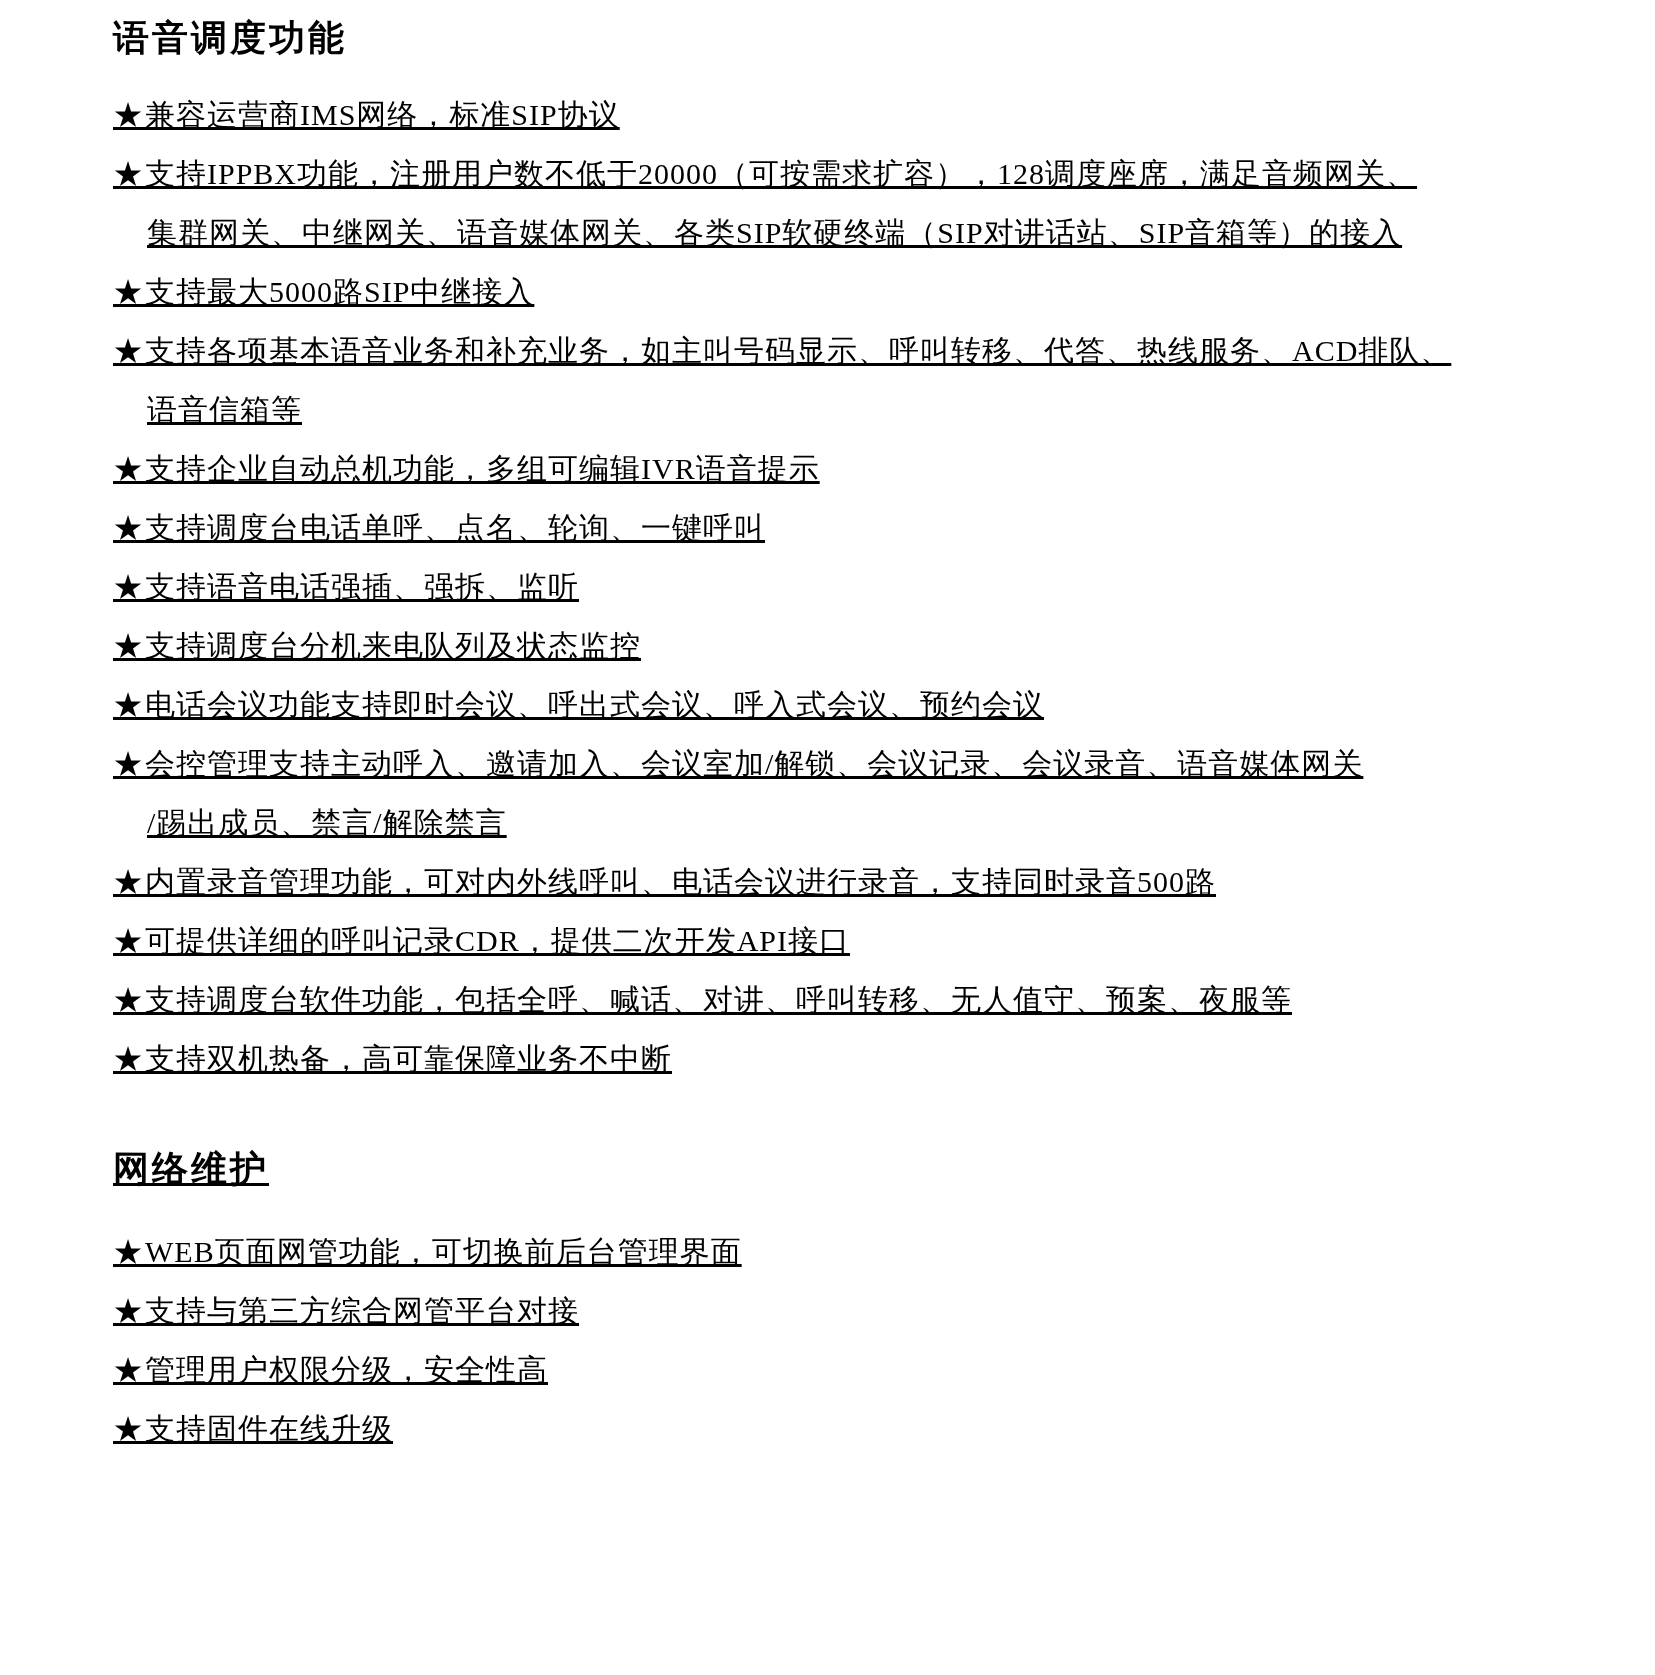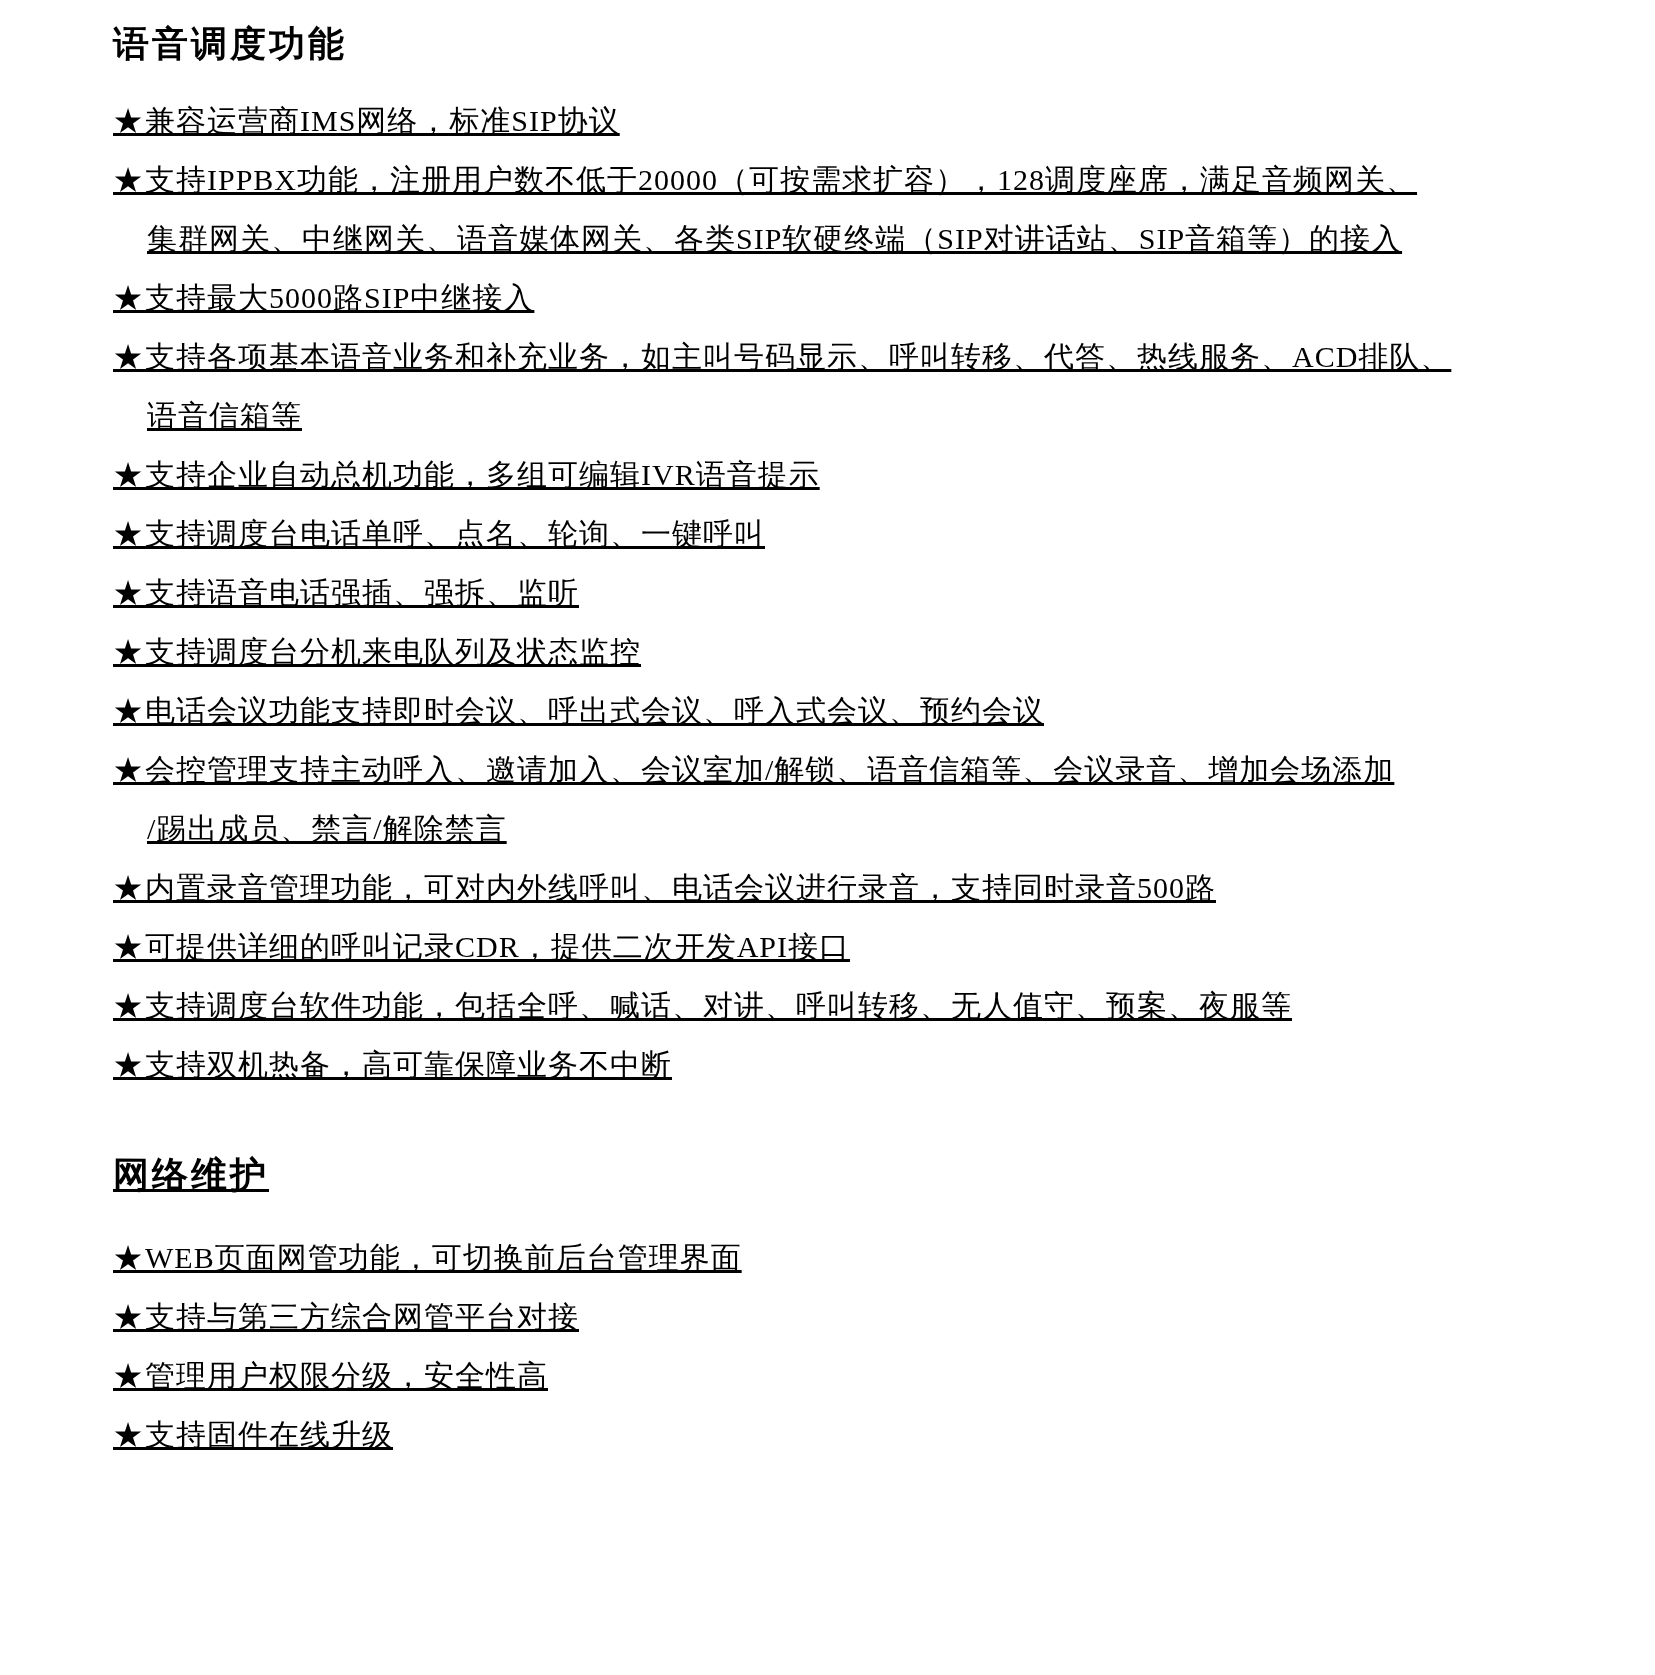--- a/index.html
+++ b/index.html
@@ -11,21 +11,21 @@
     width: 1655px;
     height: 1675px;
     overflow: hidden;
     color: #000000;
     font-family: "Liberation Serif", "DejaVu Serif", serif;
   }
   .page {
     box-sizing: border-box;
     width: 1406px;
     height: 1675px;
-    padding: 22px 20px 0 113px;
+    padding: 16px 20px 0 113px;
     background: #ffffff;
   }
   .heading {
     font-size: 36px;
     font-weight: bold;
     line-height: 44px;
     letter-spacing: 3px;
     margin: 0 0 25px 0;
     white-space: pre;
   }
@@ -67,21 +67,21 @@
     <div class="item"><span class="star">★</span><span class="txt">支持IPPBX功能，注册用户数不低于20000（可按需求扩容），128调度座席，满足音频网关、
 集群网关、中继网关、语音媒体网关、各类SIP软硬终端（SIP对讲话站、SIP音箱等）的接入</span></div>
     <div class="item"><span class="star">★</span><span class="txt">支持最大5000路SIP中继接入</span></div>
     <div class="item"><span class="star">★</span><span class="txt">支持各项基本语音业务和补充业务，如主叫号码显示、呼叫转移、代答、热线服务、ACD排队、
 语音信箱等</span></div>
     <div class="item"><span class="star">★</span><span class="txt">支持企业自动总机功能，多组可编辑IVR语音提示</span></div>
     <div class="item"><span class="star">★</span><span class="txt">支持调度台电话单呼、点名、轮询、一键呼叫</span></div>
     <div class="item"><span class="star">★</span><span class="txt">支持语音电话强插、强拆、监听</span></div>
     <div class="item"><span class="star">★</span><span class="txt">支持调度台分机来电队列及状态监控</span></div>
     <div class="item"><span class="star">★</span><span class="txt">电话会议功能支持即时会议、呼出式会议、呼入式会议、预约会议</span></div>
-    <div class="item"><span class="star">★</span><span class="txt">会控管理支持主动呼入、邀请加入、会议室加/解锁、语音信箱等、会议录音、增加会场添加
+    <div class="item"><span class="star">★</span><span class="txt">会控管理支持主动呼入、邀请加入、会议室加/解锁、会议记录、会议录音、语音媒体网关
 /踢出成员、禁言/解除禁言</span></div>
     <div class="item"><span class="star">★</span><span class="txt">内置录音管理功能，可对内外线呼叫、电话会议进行录音，支持同时录音500路</span></div>
     <div class="item"><span class="star">★</span><span class="txt">可提供详细的呼叫记录CDR，提供二次开发API接口</span></div>
     <div class="item"><span class="star">★</span><span class="txt">支持调度台软件功能，包括全呼、喊话、对讲、呼叫转移、无人值守、预案、夜服等</span></div>
     <div class="item"><span class="star">★</span><span class="txt">支持双机热备，高可靠保障业务不中断</span></div>
   </div>
 
   <h1 class="heading second">网络维护</h1>
 
   <div class="feature-list">

